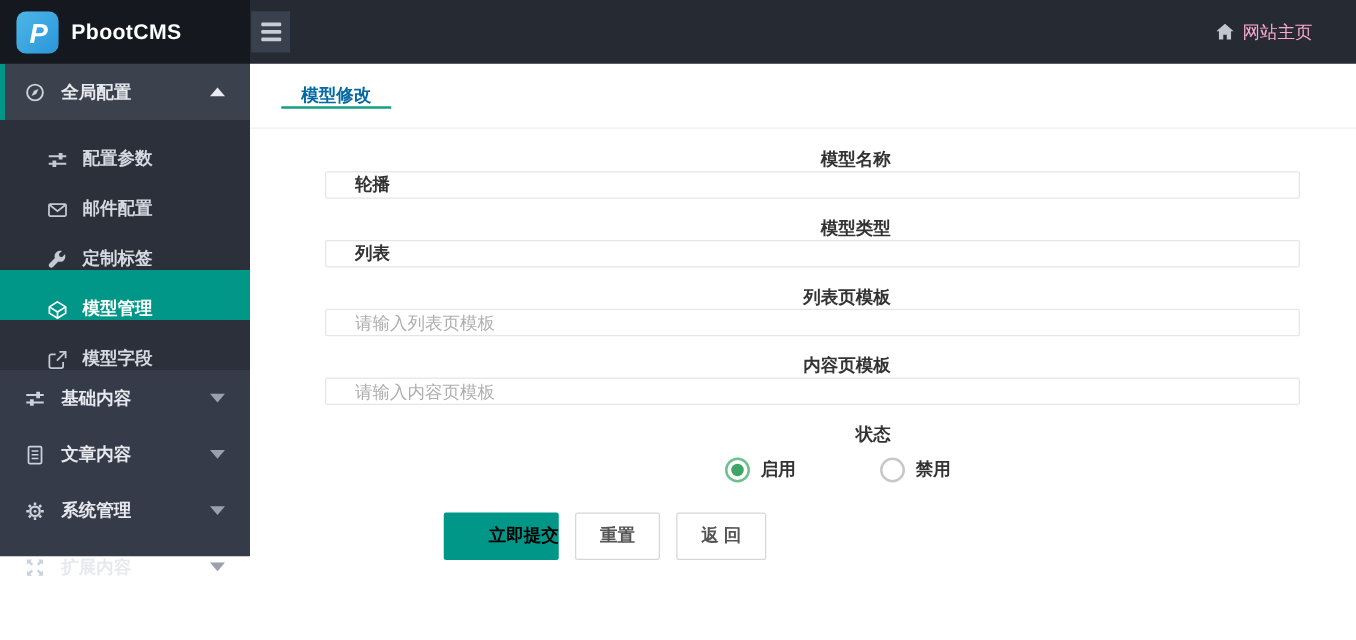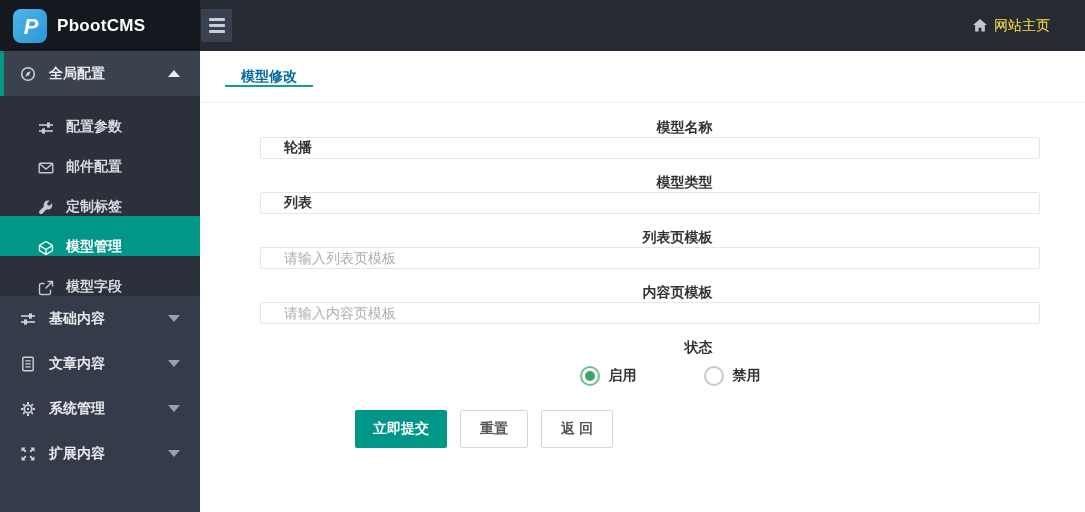--- a/index.html
+++ b/index.html
@@ -9,24 +9,24 @@
   
   .topbar { position:absolute; top:0; left:0; width:1085px; height:51px; background:#262a33; z-index:10; }
   .logo-area { position:absolute; left:0; top:0; width:200px; height:51px; background:#15181e;
     display:flex; align-items:center; padding-left:13px; cursor:pointer; }
   .brand { color:#ffffff; font-size:17px; font-weight:bold; margin-left:10px; letter-spacing:.3px; }
   .hamburger { position:absolute; left:201px; top:9px; width:31px; height:33px; background:#39414f;
     border:none; display:flex; flex-direction:column; justify-content:center; align-items:center;
     gap:3px; cursor:pointer; }
   .hamburger .bar { width:16px; height:3px; background:#c8cdd6; border-radius:1px; }
   .home-link { position:absolute; right:35px; top:0; height:51px; display:flex; align-items:center;
-    gap:7px; color:#fde047; font-size:14px; cursor:pointer; text-decoration:none; }
+    gap:7px; color:#f9a8d4; font-size:14px; cursor:pointer; text-decoration:none; }
 
   
-  .sidebar { position:absolute; left:0; top:51px; width:200px; height:461px; background:#353b48; }
+  .sidebar { position:absolute; left:0; top:51px; width:200px; height:394px; background:#353b48; }
   .nav-section-header { height:45px; display:flex; align-items:center; padding:0 20px;
     color:#e6e9ee; font-size:14px; font-weight:bold; cursor:pointer; position:relative; }
   .nav-section-header.expanded { background:#3b424e; border-left:4px solid #009688; padding-left:16px; }
   .nav-icon { width:16px; height:16px; margin-right:13px; flex-shrink:0; color:#ccd1da; display:inline-flex; }
   .nav-label { flex:1; }
   .caret { width:0; height:0; border-left:6px solid transparent; border-right:6px solid transparent; }
   .caret.up   { border-bottom:7px solid #e8ebf0; }
   .caret.down { border-top:7px solid #9aa1ad; }
   .submenu { background:#2b303a; }
   .submenu-item { height:40px; display:flex; align-items:flex-end; padding-left:38px;
@@ -53,21 +53,21 @@
   .radio { display:flex; align-items:center; gap:9px; cursor:pointer; font-size:14px; font-weight:bold; color:#333;padding-left:40px; }
   .radio + .radio { margin-left:27px; }
   .radio-circle { width:20px; height:20px; border-radius:50%; border:2px solid #c8c8c8; background:#fff; position:relative; }
   .radio-circle.checked { border-color:#6cc18e; }
   .radio-circle.checked::after { content:""; position:absolute; left:3px; top:3px; width:10px; height:10px;
     border-radius:50%; background:#3da567; }
 
   .btn-row { display:flex; align-items:center; margin-top:15px; }
   .btn { height:38px; border-radius:2px; font-size:14px; font-weight:bold; cursor:pointer;
     font-family:"Liberation Sans","DejaVu Sans",sans-serif; }
-  .btn-submit { margin-left:155px; width:92px; background:#009688; color:#ffffff; border:none; }
+  .btn-submit { margin-left:155px; width:92px; background:#009688; color:#000000; border:none;text-align:right; }
   .btn-plain { width:68px; background:#fff; border:1px solid #d7d7d7; color:#555; margin-left:13px; }
   .btn-back { width:72px; }
 
   svg { display:block; }
 </style>
 </head>
 <body>
 
 <header class="topbar">
   <div class="logo-area">

